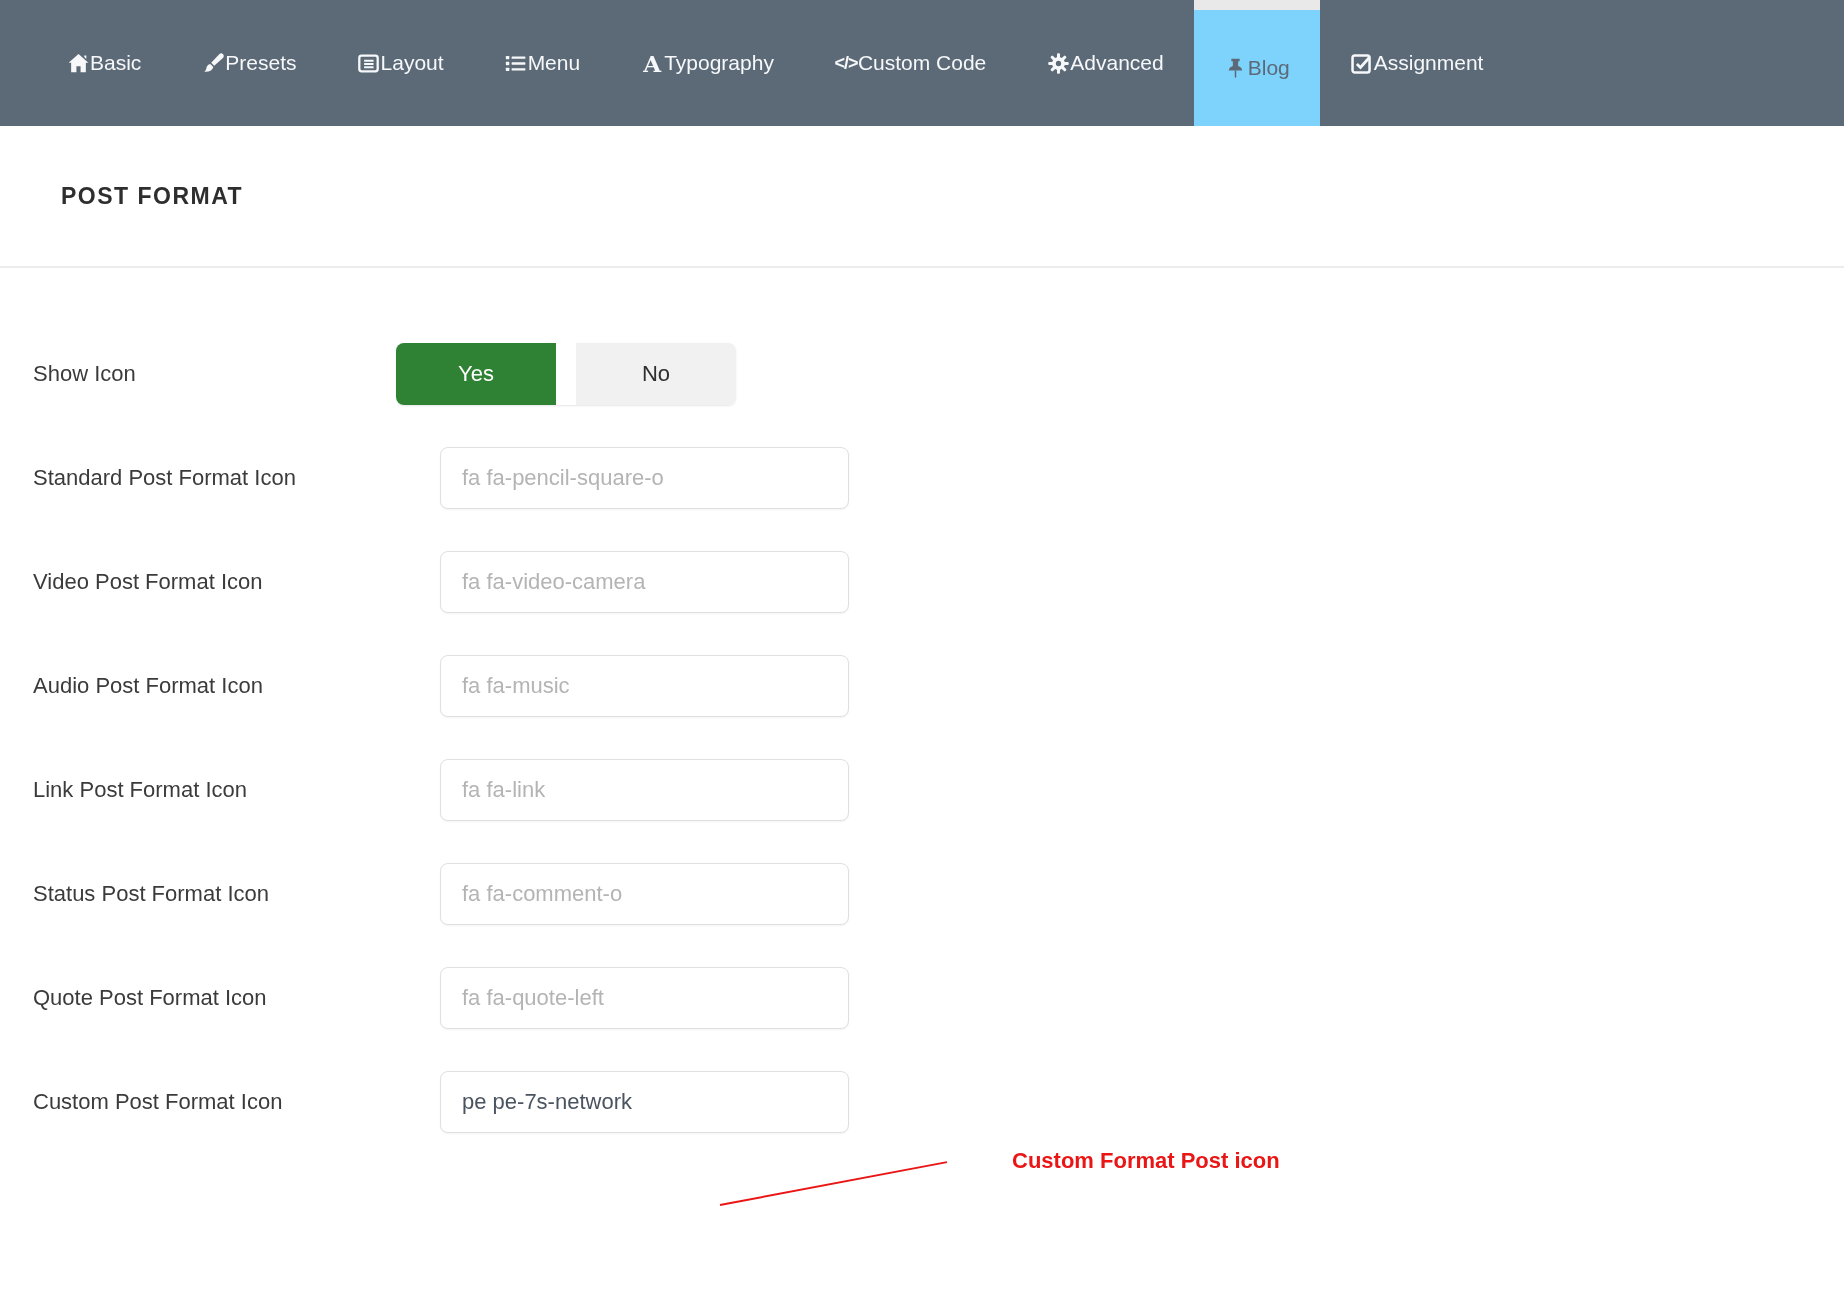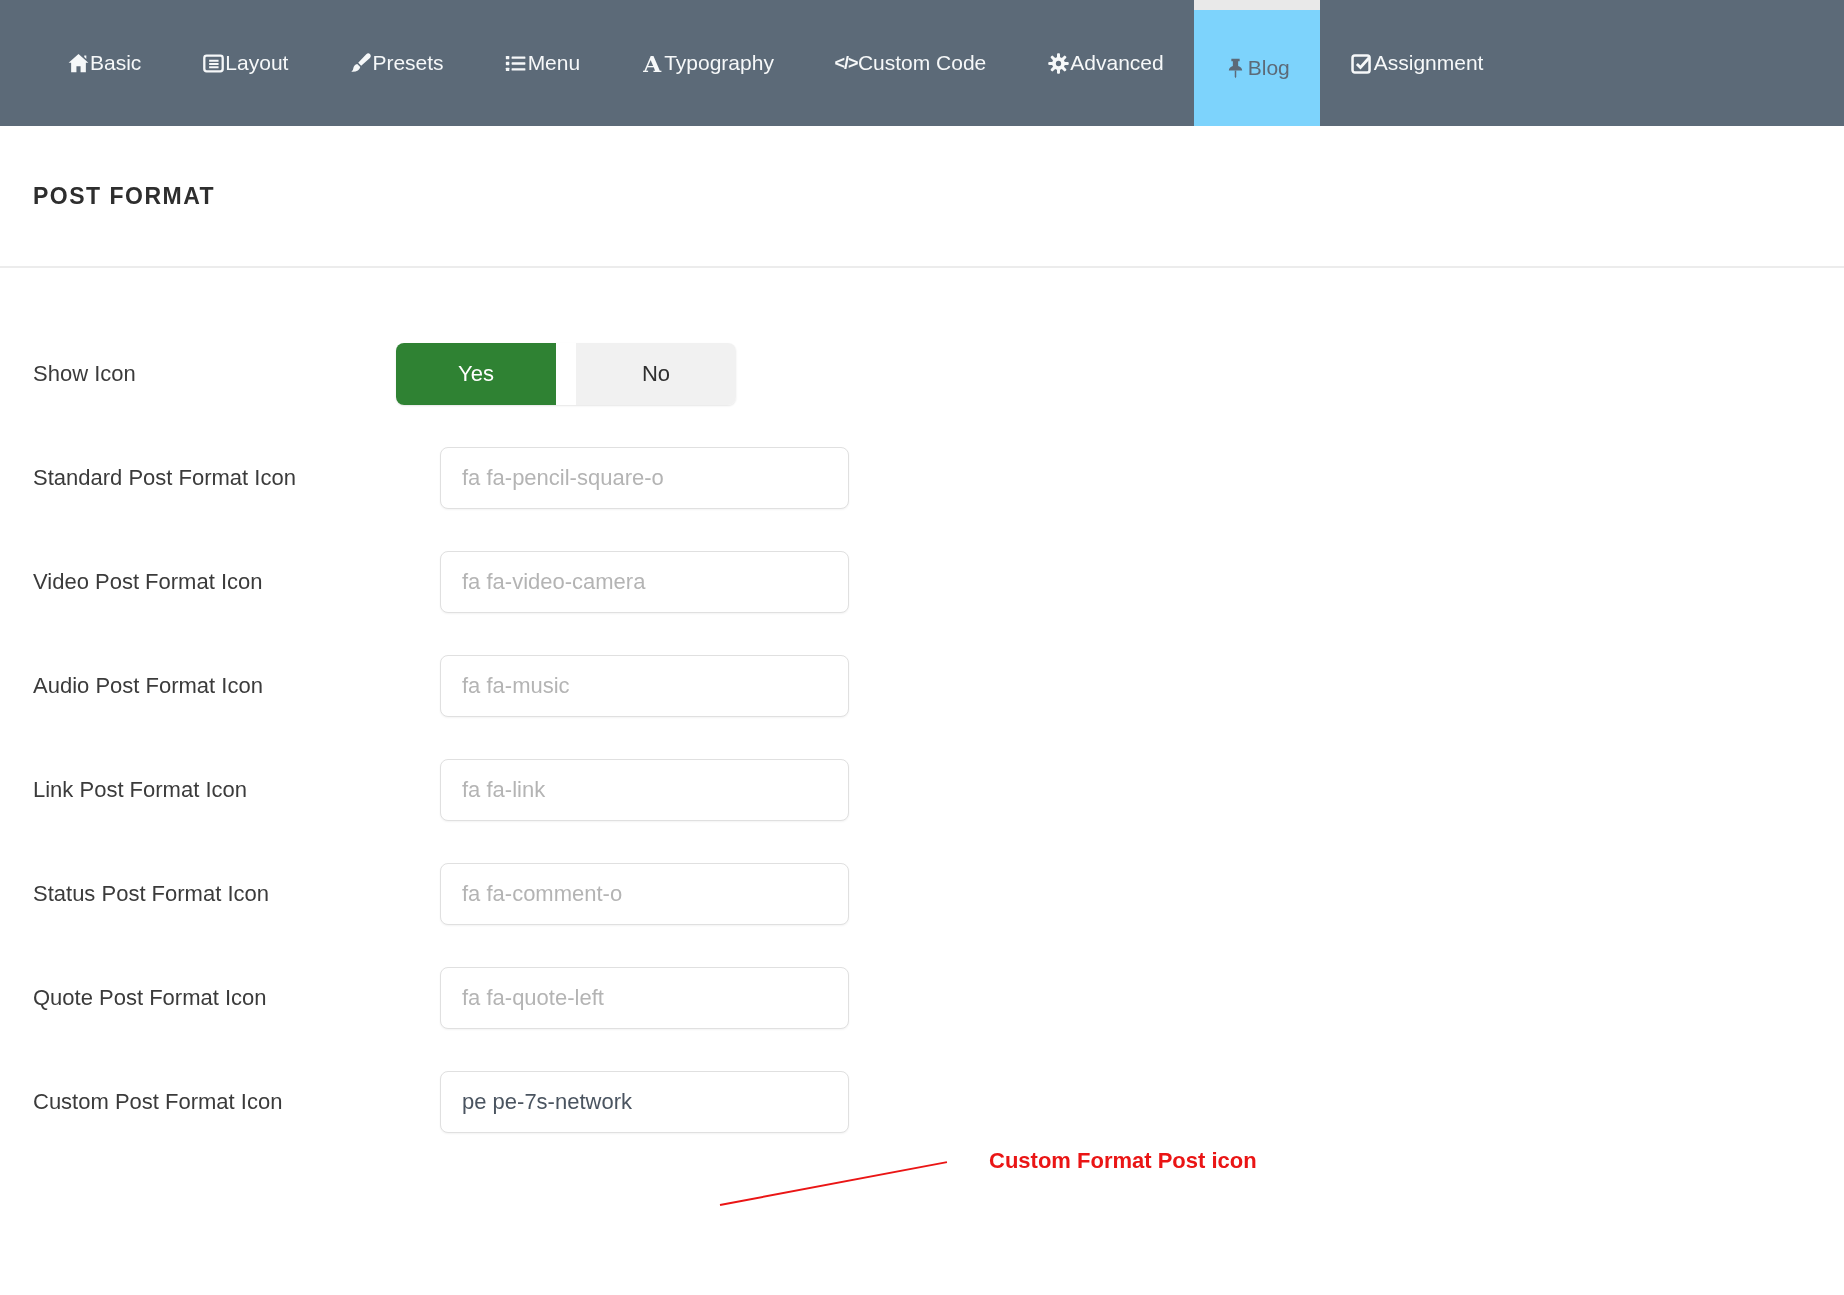--- a/index.html
+++ b/index.html
@@ -46,20 +46,21 @@
     padding: 0 33px;
     display: flex;
     align-items: center;
     border-bottom: 2px solid #ececec;
   }
   .section-title {
     font-size: 23px;
     font-weight: bold;
     letter-spacing: 1.5px;
     color: #2e2e2e;
+    margin-left: 28px;
   }
 
   
   .form { padding: 75px 0 0 33px; }
   .row {
     display: flex;
     align-items: center;
     margin-bottom: 42px;
     min-height: 62px;
   }
@@ -101,21 +102,21 @@
     background: #ffffff;
     box-shadow: 0 1px 2px rgba(0,0,0,0.05);
     outline: none;
     margin-left: 44px;
   }
   .txt-input::placeholder { color: #b4b4b4; opacity: 1; }
 
   
   .annotation-text {
     position: absolute;
-    left: 989px;
+    left: 1012px;
     top: 1148px;
     font-size: 22px;
     font-weight: bold;
     color: #ea1515;
     white-space: nowrap;
   }
   .annotation-line {
     position: absolute;
     left: 720px;
     top: 1204px;
@@ -135,35 +136,35 @@
     <span class="icn">
       <svg width="23" height="23" viewBox="0 0 20 20" fill="currentColor">
           <path d="M10 1.8 L18.6 9.4 H16.4 V17.6 H11.8 V12.4 H8.2 V17.6 H3.6 V9.4 H1.4 Z M15 3 h1.8 v3 l-1.8 -1.6 z"></path>
         </svg>
     </span>
     <span>Basic</span>
   </div>
 
   <div class="nav-item">
     <span class="icn">
+      <svg width="23" height="23" viewBox="0 0 20 20" fill="currentColor">
+          <path d="M18.2 1.8 c1 1 1 2.4 0 3.4 L10.6 12 L8 9.4 L15 2 c1-1 2.2-1.2 3.2-0.2 z M7.2 10.4 L9.8 13 c-0.6 2.6-2.8 4.2-6.6 4.2-0.4 0-0.8 0-1.2-0.1 1.4-0.9 1.6-2 1.8-3.2 0.3-1.7 1.4-3 3.4-3.5 z"></path>
+        </svg>
+    </span>
+    <span>Presets</span>
+  </div>
+
+  <div class="nav-item">
+    <span class="icn">
       <svg width="23" height="23" viewBox="0 0 20 20" fill="none" stroke="currentColor">
           <rect x="2" y="3.2" width="16" height="13.6" rx="2" stroke-width="2"></rect>
           <path d="M6.2 7.6 h8.2 M6.2 10.4 h8.2 M6.2 13.2 h8.2" stroke-width="1.7"></path>
         </svg>
     </span>
     <span>Layout</span>
-  </div>
-
-  <div class="nav-item">
-    <span class="icn">
-      <svg width="23" height="23" viewBox="0 0 20 20" fill="currentColor">
-          <path d="M18.2 1.8 c1 1 1 2.4 0 3.4 L10.6 12 L8 9.4 L15 2 c1-1 2.2-1.2 3.2-0.2 z M7.2 10.4 L9.8 13 c-0.6 2.6-2.8 4.2-6.6 4.2-0.4 0-0.8 0-1.2-0.1 1.4-0.9 1.6-2 1.8-3.2 0.3-1.7 1.4-3 3.4-3.5 z"></path>
-        </svg>
-    </span>
-    <span>Presets</span>
   </div>
 
   <div class="nav-item">
     <span class="icn">
       <svg width="23" height="23" viewBox="0 0 20 20" fill="currentColor">
           <rect x="1.6" y="3.4" width="3" height="3" rx="0.6"></rect>
           <rect x="1.6" y="8.5" width="3" height="3" rx="0.6"></rect>
           <rect x="1.6" y="13.6" width="3" height="3" rx="0.6"></rect>
           <rect x="6.6" y="3.9" width="12" height="2" rx="0.5"></rect>
           <rect x="6.6" y="9" width="12" height="2" rx="0.5"></rect>

